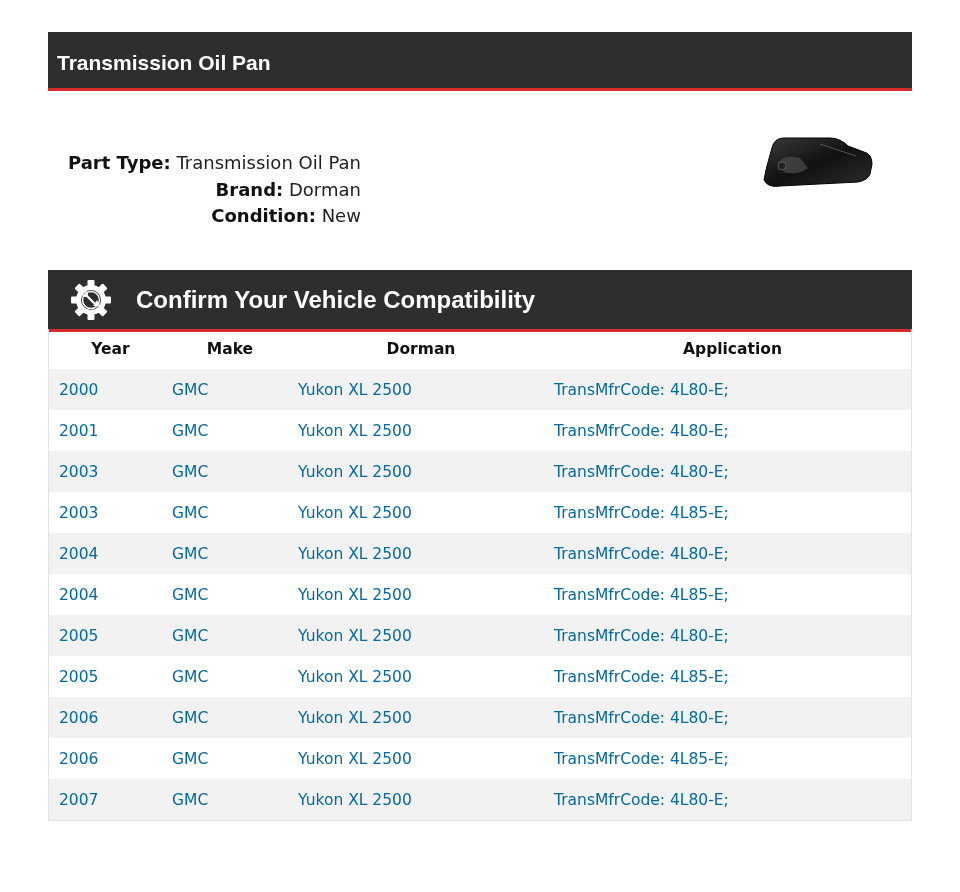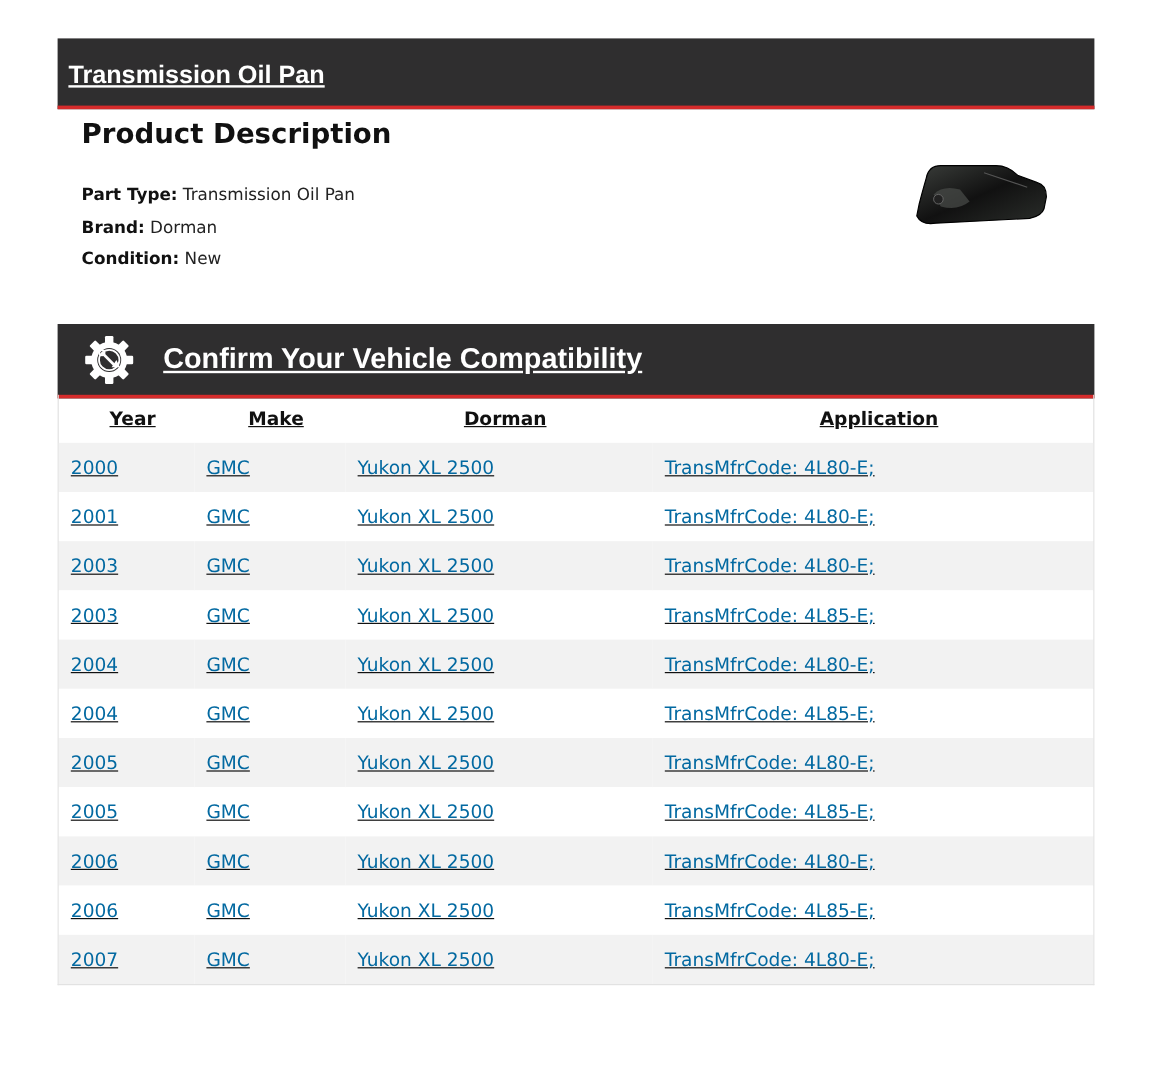--- a/index.html
+++ b/index.html
@@ -1,26 +1,26 @@
 <!DOCTYPE html>
 <html><head>
   <meta charset="utf-8">
   <style>
     html, body { margin: 0; padding: 0; background: #ffffff; }
     body { width: 960px; height: 892px; position: relative; font-family: "DejaVu Sans", sans-serif; color: #111; overflow: hidden; }
-    .wrap { position: absolute; left: 48px; width: 864px; text-decoration: underline; }
+    .wrap { position: absolute; left: 48px; width: 864px; }
     .bar {
       background: #2f2e2f; color: #fff; border-bottom: 3px solid #d52b2b;
       font-family: "Liberation Sans", sans-serif; font-weight: bold;
       box-sizing: border-box;
     }
     .bar1 { top: 32px; height: 59px; padding-left: 9px; font-size: 21px; line-height: 62px; }
     .desc { top: 96px; height: 160px; }
     .desc h2 { position: absolute; left: 20px; top: 0; margin: 0; font-size: 23px; font-weight: bold; line-height: 32px; font-family: "DejaVu Sans", sans-serif; }
-    .specs { position: absolute; left: 20px; top: 54px; font-size: 14px; line-height: 26.5px; }
+    .specs { position: absolute; left: 20px; top: 54px; font-size: 18px; line-height: 26.5px; text-align: right; }
     .specs .lbl { font-weight: bold; }
     .specs .val { font-weight: normal; color: #222; }
     .product-img { position: absolute; left: 712px; top: 36px; width: 118px; height: 60px; }
     .bar2 { top: 270px; height: 62px; display: flex; align-items: center; font-size: 24px; }
     .bar2 .gear { width: 44px; height: 44px; margin-left: 21px; margin-right: 23px; }
     .table-wrap { top: 329px; border: 1px solid #e2e2e2; border-top: none; box-sizing: border-box; }
     table { border-collapse: collapse; width: 100%; table-layout: fixed; font-size: 15.5px; }
     th { text-align: center; font-weight: bold; height: 40px; padding: 0 0 0 10px; color: #111; }
     td { height: 41px; padding: 0 0 0 10px; color: #0369a1; }
     tbody tr:nth-child(odd) { background: #f2f2f2; }
@@ -28,21 +28,20 @@
     col.c1 { width: 113px; } col.c2 { width: 126px; } col.c3 { width: 256px; } col.c4 { width: auto; }
   </style>
 </head>
 <body>
 
 <div class="wrap bar bar1">
   <span>Transmission Oil Pan</span>
 </div>
 
 <div class="wrap desc">
-  <h2>Product Description</h2>
   <div class="specs">
     <div>
       <span class="lbl">Part Type:</span>
       <span class="val">Transmission Oil Pan</span>
     </div>
     <div>
       <span class="lbl">Brand:</span>
       <span class="val">Dorman</span>
     </div>
     <div>

